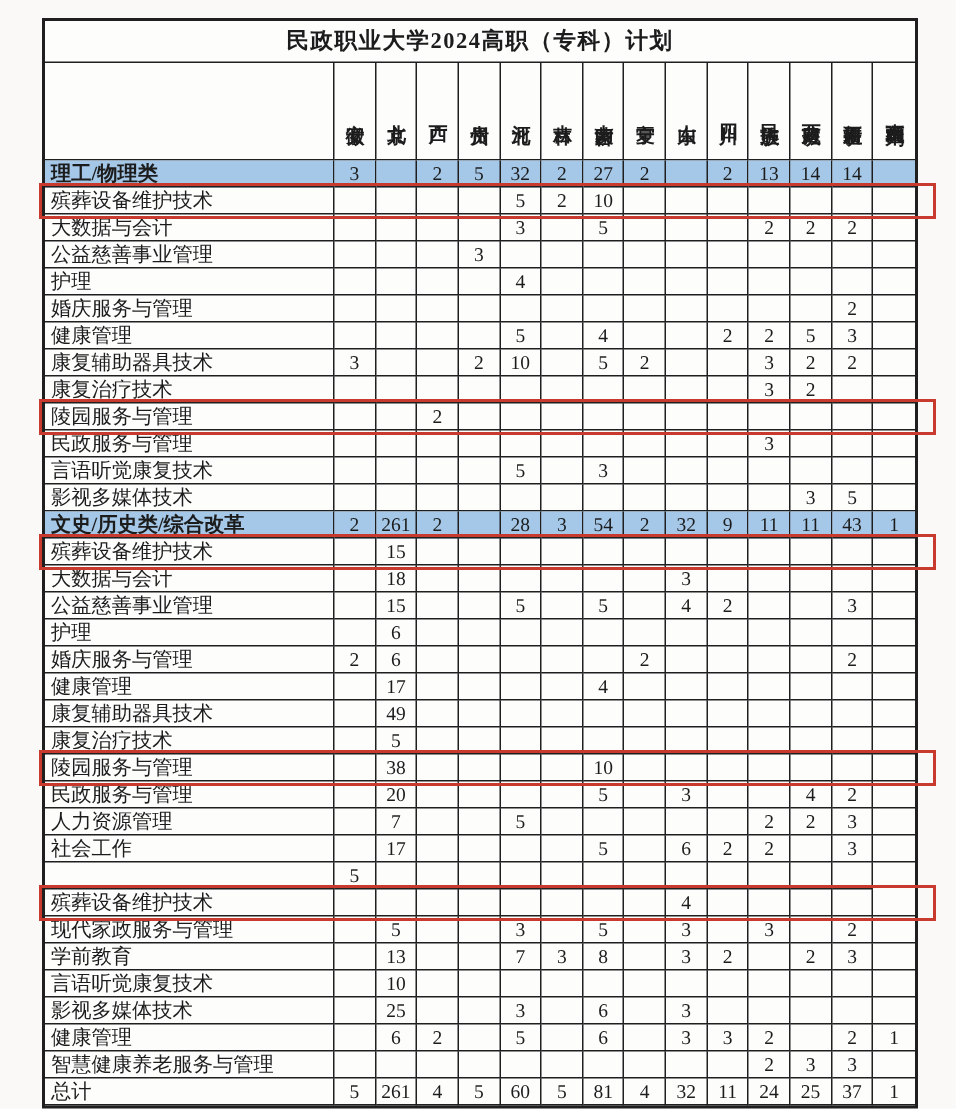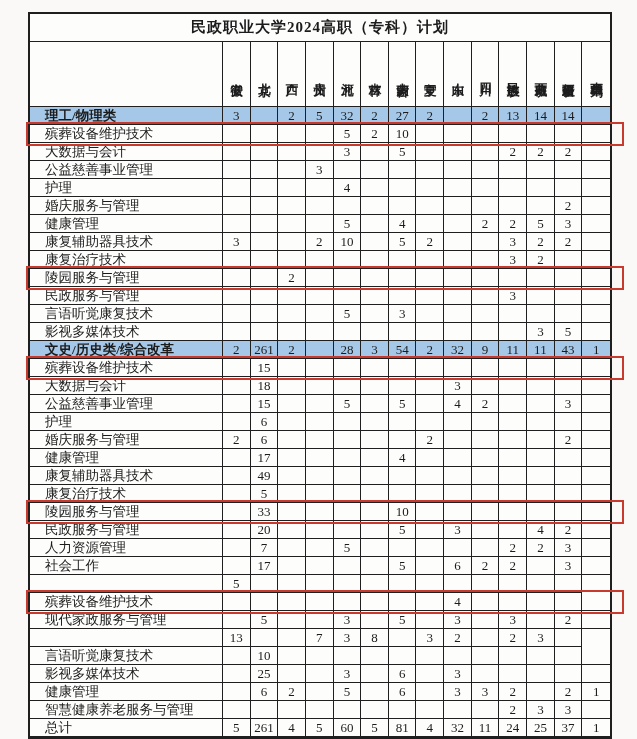--- a/index.html
+++ b/index.html
@@ -51,21 +51,21 @@
   .row{
     display:grid;
     grid-template-columns:193px repeat(14,1fr);
     height:18px;
     position:relative;
   }
   .lcell{
     border-right:1px solid var(--grid);
     border-bottom:1px solid var(--grid);
     font-size:13.5px;line-height:17px;
-    padding-left:15px;
+    padding-left:4px;
     white-space:nowrap;overflow:hidden;
     box-sizing:border-box;
   }
   .vcell{
     border-right:1px solid var(--grid);
     border-bottom:1px solid var(--grid);
     font-size:13px;line-height:17px;
     text-align:center;
     overflow:hidden;
   }
@@ -476,21 +476,21 @@
         <div class="vcell"></div>
         <div class="vcell"></div>
         <div class="vcell"></div>
         <div class="vcell"></div>
         <div class="vcell"></div>
         <div class="vcell"></div>
       </div>
       <div class="row">
         <div class="lcell">陵园服务与管理</div>
         <div class="vcell"></div>
-        <div class="vcell">33</div>
+        <div class="vcell">38</div>
         <div class="vcell"></div>
         <div class="vcell"></div>
         <div class="vcell"></div>
         <div class="vcell"></div>
         <div class="vcell">10</div>
         <div class="vcell"></div>
         <div class="vcell"></div>
         <div class="vcell"></div>
         <div class="vcell"></div>
         <div class="vcell"></div>
@@ -594,20 +594,21 @@
         <div class="vcell">5</div>
         <div class="vcell"></div>
         <div class="vcell">3</div>
         <div class="vcell"></div>
         <div class="vcell">3</div>
         <div class="vcell"></div>
         <div class="vcell">2</div>
         <div class="vcell"></div>
       </div>
       <div class="row">
+        <div class="lcell">学前教育</div>
         <div class="vcell"></div>
         <div class="vcell">13</div>
         <div class="vcell"></div>
         <div class="vcell"></div>
         <div class="vcell">7</div>
         <div class="vcell">3</div>
         <div class="vcell">8</div>
         <div class="vcell"></div>
         <div class="vcell">3</div>
         <div class="vcell">2</div>

